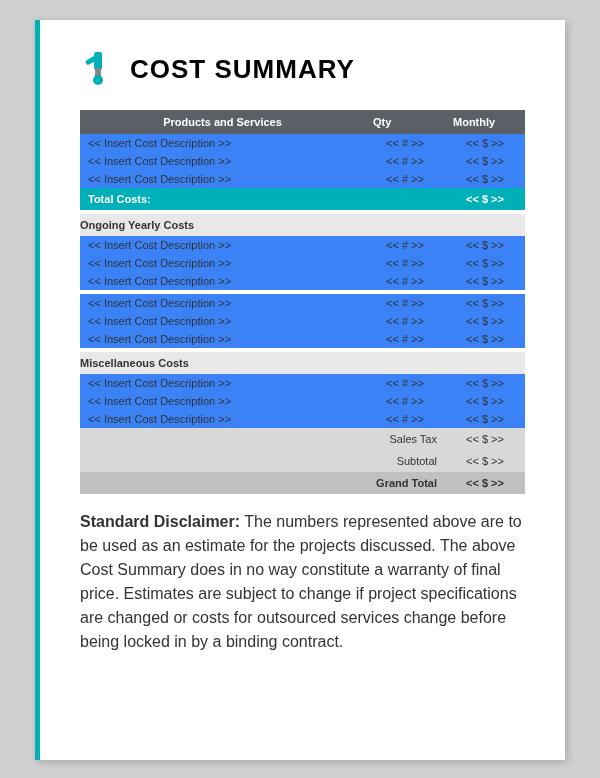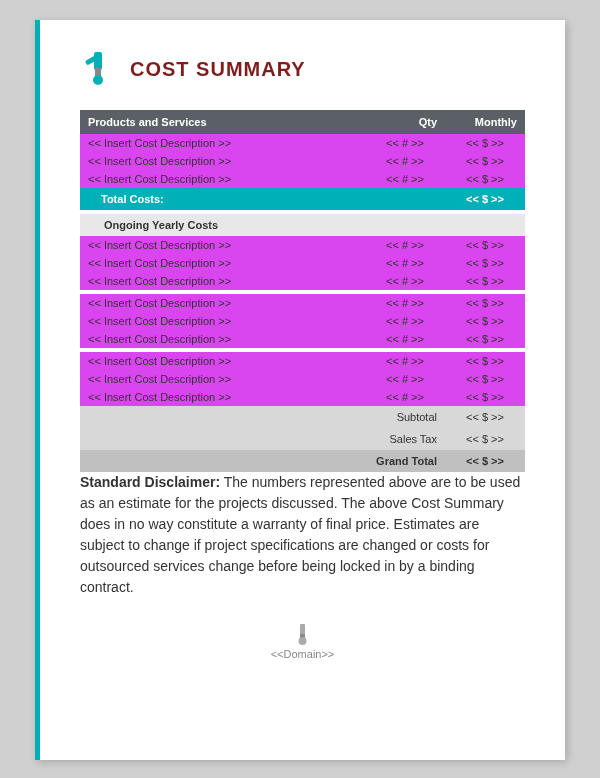--- a/index.html
+++ b/index.html
@@ -27,69 +27,69 @@
       align-items: center;
       margin-bottom: 22px;
     }
     .header-icon {
       width: 38px;
       height: 38px;
       margin-right: 12px;
       flex-shrink: 0;
     }
     .header-title {
-      font-size: 20px;
-      font-weight: bold;
-      color: #7f1d1d;
+      font-size: 26px;
+      font-weight: bold;
+      color: #000000;
       letter-spacing: 1px;
       text-transform: uppercase;
     }
 
     
     .cost-table {
       width: 100%;
       border-collapse: collapse;
       font-size: 11px;
     }
     .cost-table th {
       background: #5a6066;
       color: #fff;
       padding: 6px 8px;
-      text-align: left;
+      text-align: center;
       font-weight: bold;
     }
     .cost-table th.col-qty,
     .cost-table th.col-amount {
-      text-align: right;
+      text-align: left;
       width: 80px;
     }
     .cost-table td {
       padding: 3px 8px;
       color: #333;
       vertical-align: middle;
     }
     .cost-table td.col-qty,
     .cost-table td.col-amount {
       text-align: center;
       width: 80px;
     }
     .row-data td {
-      background: #d946ef;
+      background: #3b82f6;
     }
     .row-section-header td {
       background: #e8e8e8;
       font-weight: bold;
       color: #333;
-      padding: 5px 24px;
+      padding: 5px 0;
     }
     .row-total td {
       background: #00b0b9;
       color: #fff;
       font-weight: bold;
-      padding: 5px 21px;
+      padding: 5px 8px;
       margin-left: 24px;
     }
     .row-total td.col-amount {
       text-align: center;
     }
     .row-subtotal td {
       background: #d8d8d8;
       padding: 5px 8px;
       text-align: right;
       font-weight: normal;
@@ -110,22 +110,22 @@
       text-align: center;
       background: #c0c0c0;
     }
     .row-spacer td {
       height: 4px;
       background: #fff;
       padding: 0;
     }
 
     .disclaimer {
-      margin-top: 0;
-      font-size: 14px;
+      margin-top: 16px;
+      font-size: 16px;
       color: #333;
       line-height: 1.5;
     }
     .disclaimer strong {
       font-weight: bold;
     }
     .footer {
       text-align: center;
       margin-top: 24px;
       color: #888;
@@ -215,56 +215,51 @@
           <td class="col-amount">&lt;&lt; $ &gt;&gt;</td>
         </tr>
         <tr class="row-data">
           <td>&lt;&lt; Insert Cost Description &gt;&gt;</td>
           <td class="col-qty">&lt;&lt; # &gt;&gt;</td>
           <td class="col-amount">&lt;&lt; $ &gt;&gt;</td>
         </tr>
         <tr class="row-spacer">
           <td colspan="3"></td>
         </tr>
-        <tr class="row-data">
-          <td>&lt;&lt; Insert Cost Description &gt;&gt;</td>
-          <td class="col-qty">&lt;&lt; # &gt;&gt;</td>
-          <td class="col-amount">&lt;&lt; $ &gt;&gt;</td>
-        </tr>
-        <tr class="row-data">
-          <td>&lt;&lt; Insert Cost Description &gt;&gt;</td>
-          <td class="col-qty">&lt;&lt; # &gt;&gt;</td>
-          <td class="col-amount">&lt;&lt; $ &gt;&gt;</td>
-        </tr>
-        <tr class="row-data">
-          <td>&lt;&lt; Insert Cost Description &gt;&gt;</td>
-          <td class="col-qty">&lt;&lt; # &gt;&gt;</td>
+        <tr class="row-section-header">
+          <td colspan="3">Miscellaneous Costs</td>
+        </tr>
+        <tr class="row-data">
+          <td>&lt;&lt; Insert Cost Description &gt;&gt;</td>
+          <td class="col-qty">&lt;&lt; # &gt;&gt;</td>
+          <td class="col-amount">&lt;&lt; $ &gt;&gt;</td>
+        </tr>
+        <tr class="row-data">
+          <td>&lt;&lt; Insert Cost Description &gt;&gt;</td>
+          <td class="col-qty">&lt;&lt; # &gt;&gt;</td>
+          <td class="col-amount">&lt;&lt; $ &gt;&gt;</td>
+        </tr>
+        <tr class="row-data">
+          <td>&lt;&lt; Insert Cost Description &gt;&gt;</td>
+          <td class="col-qty">&lt;&lt; # &gt;&gt;</td>
+          <td class="col-amount">&lt;&lt; $ &gt;&gt;</td>
+        </tr>
+        <tr class="row-subtotal">
+          <td colspan="2">Sales Tax</td>
           <td class="col-amount">&lt;&lt; $ &gt;&gt;</td>
         </tr>
         <tr class="row-subtotal">
           <td colspan="2">Subtotal</td>
-          <td class="col-amount">&lt;&lt; $ &gt;&gt;</td>
-        </tr>
-        <tr class="row-subtotal">
-          <td colspan="2">Sales Tax</td>
           <td class="col-amount">&lt;&lt; $ &gt;&gt;</td>
         </tr>
         <tr class="row-grandtotal">
           <td colspan="2" style="font-weight: bold;">Grand Total</td>
           <td class="col-amount" style="font-weight: bold;">&lt;&lt; $ &gt;&gt;</td>
         </tr>
       </tbody>
   </table>
 
   <div class="disclaimer">
     <strong>Standard Disclaimer:</strong><span> The numbers represented above are to be used as an estimate for the projects discussed. The above Cost Summary does in no way constitute a warranty of final price.  Estimates are subject to change if project specifications are changed or costs for outsourced services change before being locked in by a binding contract.</span>
   </div>
 
-  <div class="footer">
-    <svg class="footer-icon" width="24" height="24" viewBox="0 0 24 24" xmlns="http://www.w3.org/2000/svg">
-      <rect x="9" y="2" width="5" height="12" rx="1" fill="#aaa"></rect>
-      <rect x="9" y="12" width="5" height="6" rx="1" fill="#888"></rect>
-      <ellipse cx="11.5" cy="19" rx="4" ry="4" fill="#aaa"></ellipse>
-    </svg>
-    <span>&lt;&lt;Domain&gt;&gt;</span>
-  </div>
 
 </div>
 
 </body></html>

